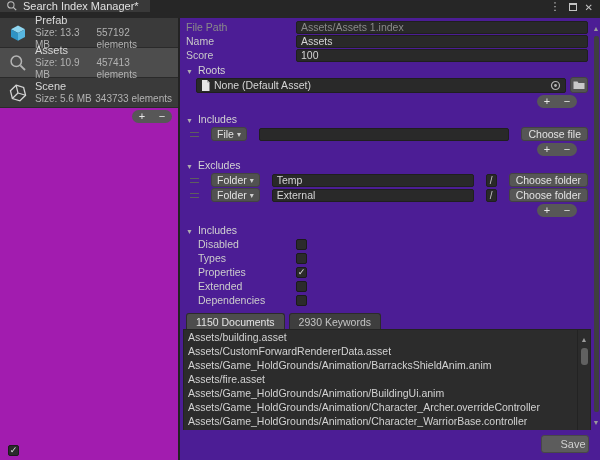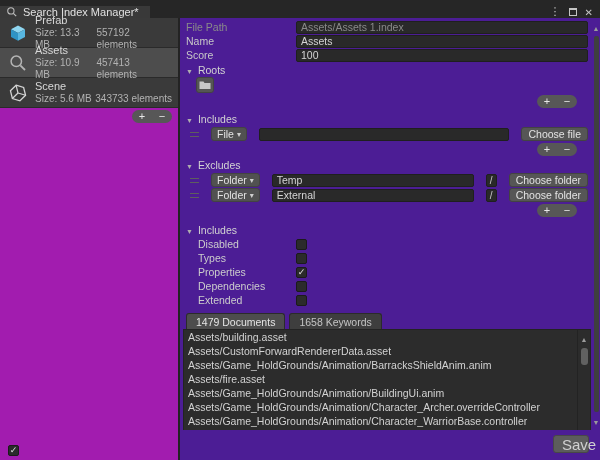--- a/index.html
+++ b/index.html
@@ -5,21 +5,21 @@
   * { box-sizing: border-box; }
   html,body { margin:0; padding:0; }
   body {
     width:600px; height:460px; overflow:hidden; position:relative;
     background:#383838; color:#cfcfcf;
     font-family:"Liberation Sans", sans-serif; font-size:11px;
     user-select:none;
   }
 
   
-  .topbar { position:absolute; top:0; left:0; right:0; height:18px; background:#262626; display:flex; align-items:flex-end; }
+  .topbar { position:absolute; top:0; left:0; right:0; height:18px; background:#262626; display:flex; align-items:flex-start; }
   .doc-tab { display:flex; align-items:center; gap:5px; background:#393939; padding:0 11px 0 6px; color:#e0e0e0; }
   .tab-search-glyph { width:12px; height:12px; }
   .win-controls { margin-left:auto; display:flex; align-items:center; gap:8px; padding-right:7px; color:#c4c4c4; }
   .icon-menu::after { content:"⋮"; font-size:11px; }
   .icon-max { width:8px; height:8px; border:1px solid #c4c4c4; border-top-width:2px; display:inline-block; }
   .icon-close::after { content:"✕"; font-size:10px; }
 
   
   .sidebar { position:absolute; top:18px; left:0; width:180px; bottom:0; background:#a21caf; border-right:2px solid #232323; }
   .idx-row { height:30px; background:#3a3a3a; border-bottom:1px solid #2a2a2a; display:flex; align-items:center; padding:0 6px; }
@@ -87,22 +87,22 @@
   .dscroll .arr-up { margin-top:2px; }
   .dthumb { width:7px; height:17px; border-radius:3px; background:#616161; margin-top:4px; }
   .dscroll .arr-down { margin-top:auto; margin-bottom:2px; }
 
   .vscroll { position:absolute; top:0; right:0; width:8px; bottom:30px; display:flex; flex-direction:column; align-items:center; }
   .vscroll .arr-up { margin-top:3px; }
   .vthumb { width:5px; flex:1; margin:3px 0; border-radius:2px; background:#3f3f3f; }
   .vscroll .arr-down { margin-bottom:3px; }
 
   .mfooter { position:absolute; bottom:0; left:0; right:0; height:30px; display:flex; justify-content:flex-end; align-items:flex-start; padding:5px 11px 0 0; }
-  .save-btn { width:36px; height:18px; background:#5c5c5c; border:1px solid #484848; border-radius:3px;
-              color:#d0d0d0; font-size:15px; display:flex; align-items:center; justify-content:center;padding-left:16px; }
+  .save-btn { width:48px; height:18px; background:#5c5c5c; border:1px solid #484848; border-radius:3px;
+              color:#d0d0d0; font-size:11px; display:flex; align-items:center; justify-content:center;padding-left:16px; }
 </style>
 </head>
 <body>
 
 <div class="topbar">
   <div class="doc-tab">
     <svg class="tab-search-glyph" viewBox="0 0 16 16">
       <circle cx="6.5" cy="6.5" r="4.2" fill="none" stroke="#bdbdbd" stroke-width="1.4"></circle>
       <line x1="9.8" y1="9.8" x2="13.6" y2="13.6" stroke="#bdbdbd" stroke-width="1.6"></line>
     </svg>
@@ -197,20 +197,31 @@
       <span class="plabel">Score</span>
       <input class="tfield" value="100" style="">
     </div>
 
     <div class="foldout">
       <span class="tri"></span>
       <span>Roots</span>
     </div>
 
     <div class="objrow">
+      <span class="objfield">
+        <svg width="9" height="11" viewBox="0 0 9 11">
+          <path d="M1 0 h5 l2.5 2.5 V11 H1 Z" fill="#e6e6e6"></path>
+          <path d="M6 0 l2.5 2.5 H6 Z" fill="#aaaaaa"></path>
+        </svg>
+        <span class="objtext">None (Default Asset)</span>
+        <svg width="11" height="11" viewBox="0 0 11 11">
+          <circle cx="5.5" cy="5.5" r="4" fill="none" stroke="#b5b5b5" stroke-width="1.2"></circle>
+          <circle cx="5.5" cy="5.5" r="1.4" fill="#b5b5b5"></circle>
+        </svg>
+      </span>
       <span class="folder-btn">
         <svg width="12" height="10" viewBox="0 0 12 10">
           <path d="M0.5 1.5 h4 l1 1.5 h6 v6 h-11 Z" fill="#c9c9c9"></path>
         </svg>
       </span>
     </div>
 
     <div class="pillrow">
       <span class="pill">
         <span>+</span>
@@ -282,31 +293,31 @@
     </div>
     <div class="optrow">
       <span class="optlabel">Types</span>
       <span class="checkbox" data-checked="false"></span>
     </div>
     <div class="optrow">
       <span class="optlabel">Properties</span>
       <span class="checkbox" data-checked="true"></span>
     </div>
     <div class="optrow">
+      <span class="optlabel">Extended</span>
+      <span class="checkbox" data-checked="false"></span>
+    </div>
+    <div class="optrow">
       <span class="optlabel">Dependencies</span>
       <span class="checkbox" data-checked="false"></span>
     </div>
-    <div class="optrow">
-      <span class="optlabel">Extended</span>
-      <span class="checkbox" data-checked="false"></span>
-    </div>
 
     <div class="tabsrow">
-      <span class="rtab" data-active="true">1479 Documents</span>
-      <span class="rtab" data-active="false">1658 Keywords</span>
+      <span class="rtab" data-active="true">1150 Documents</span>
+      <span class="rtab" data-active="false">2930 Keywords</span>
     </div>
 
     <div class="doclist">
       <div class="docrows">
         <div class="docrow">Assets/building.asset</div>
         <div class="docrow">Assets/CustomForwardRendererData.asset</div>
         <div class="docrow">Assets/Game_HoldGrounds/Animation/BarracksShieldAnim.anim</div>
         <div class="docrow">Assets/fire.asset</div>
         <div class="docrow">Assets/Game_HoldGrounds/Animation/BuildingUi.anim</div>
         <div class="docrow">Assets/Game_HoldGrounds/Animation/Character_Archer.overrideController</div>

